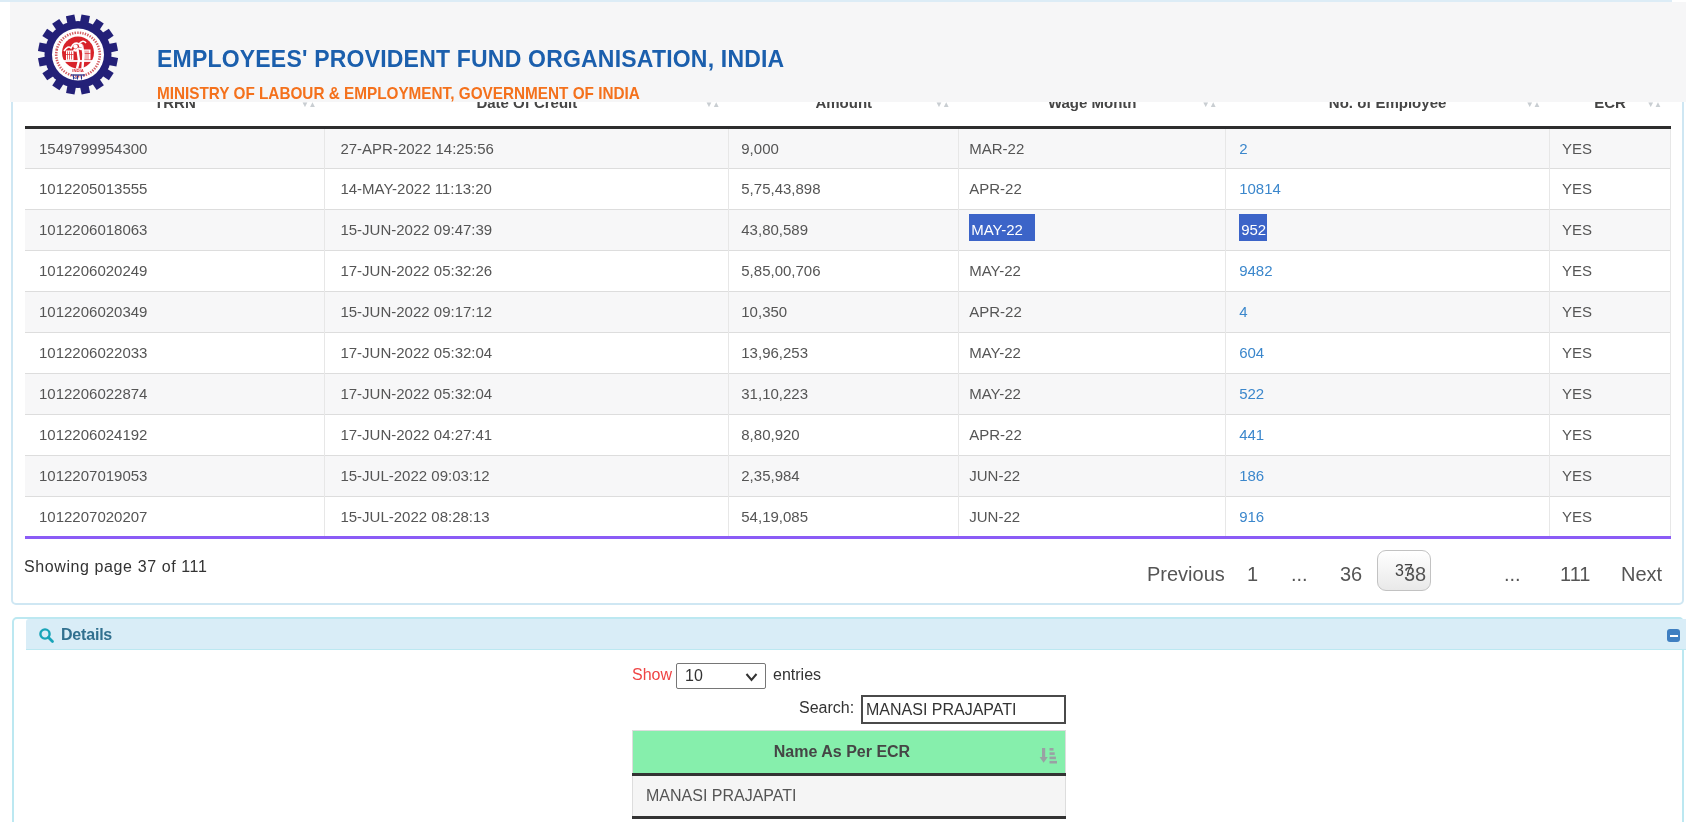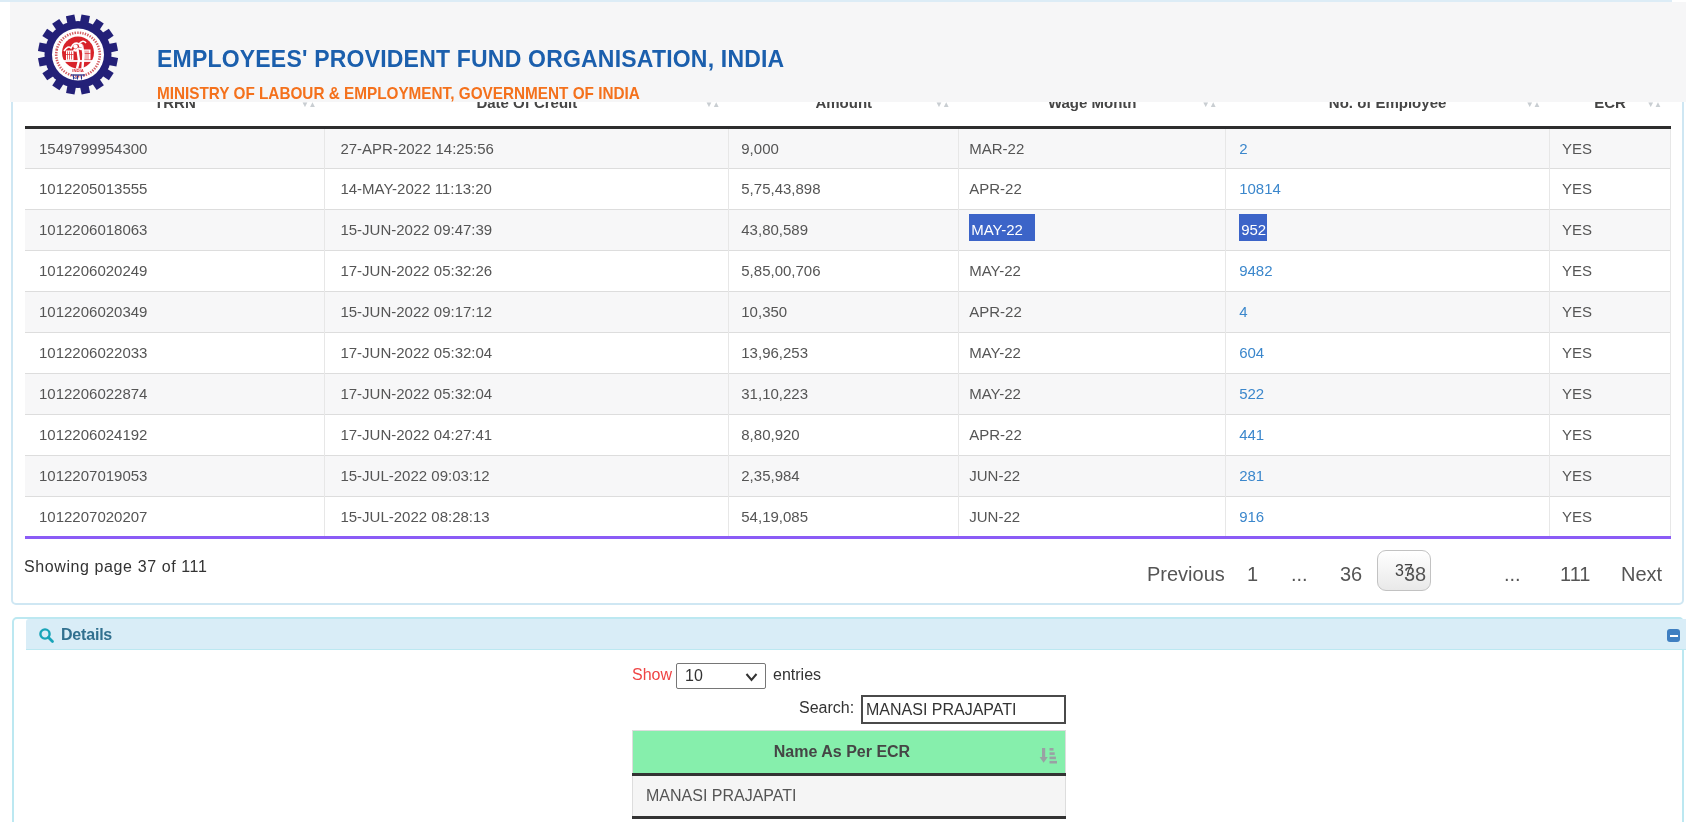--- a/index.html
+++ b/index.html
@@ -163,21 +163,21 @@
           <td>8,80,920</td>
           <td>APR-22</td>
           <td><a>441</a></td>
           <td>YES</td>
         </tr>
       <tr class="odd">
           <td>1012207019053</td>
           <td>15-JUL-2022 09:03:12</td>
           <td>2,35,984</td>
           <td>JUN-22</td>
-          <td><a>281</a></td>
+          <td><a>186</a></td>
           <td>YES</td>
         </tr>
       <tr>
           <td>1012207020207</td>
           <td>15-JUL-2022 08:28:13</td>
           <td>54,19,085</td>
           <td>JUN-22</td>
           <td><a>916</a></td>
           <td>YES</td>
         </tr>

